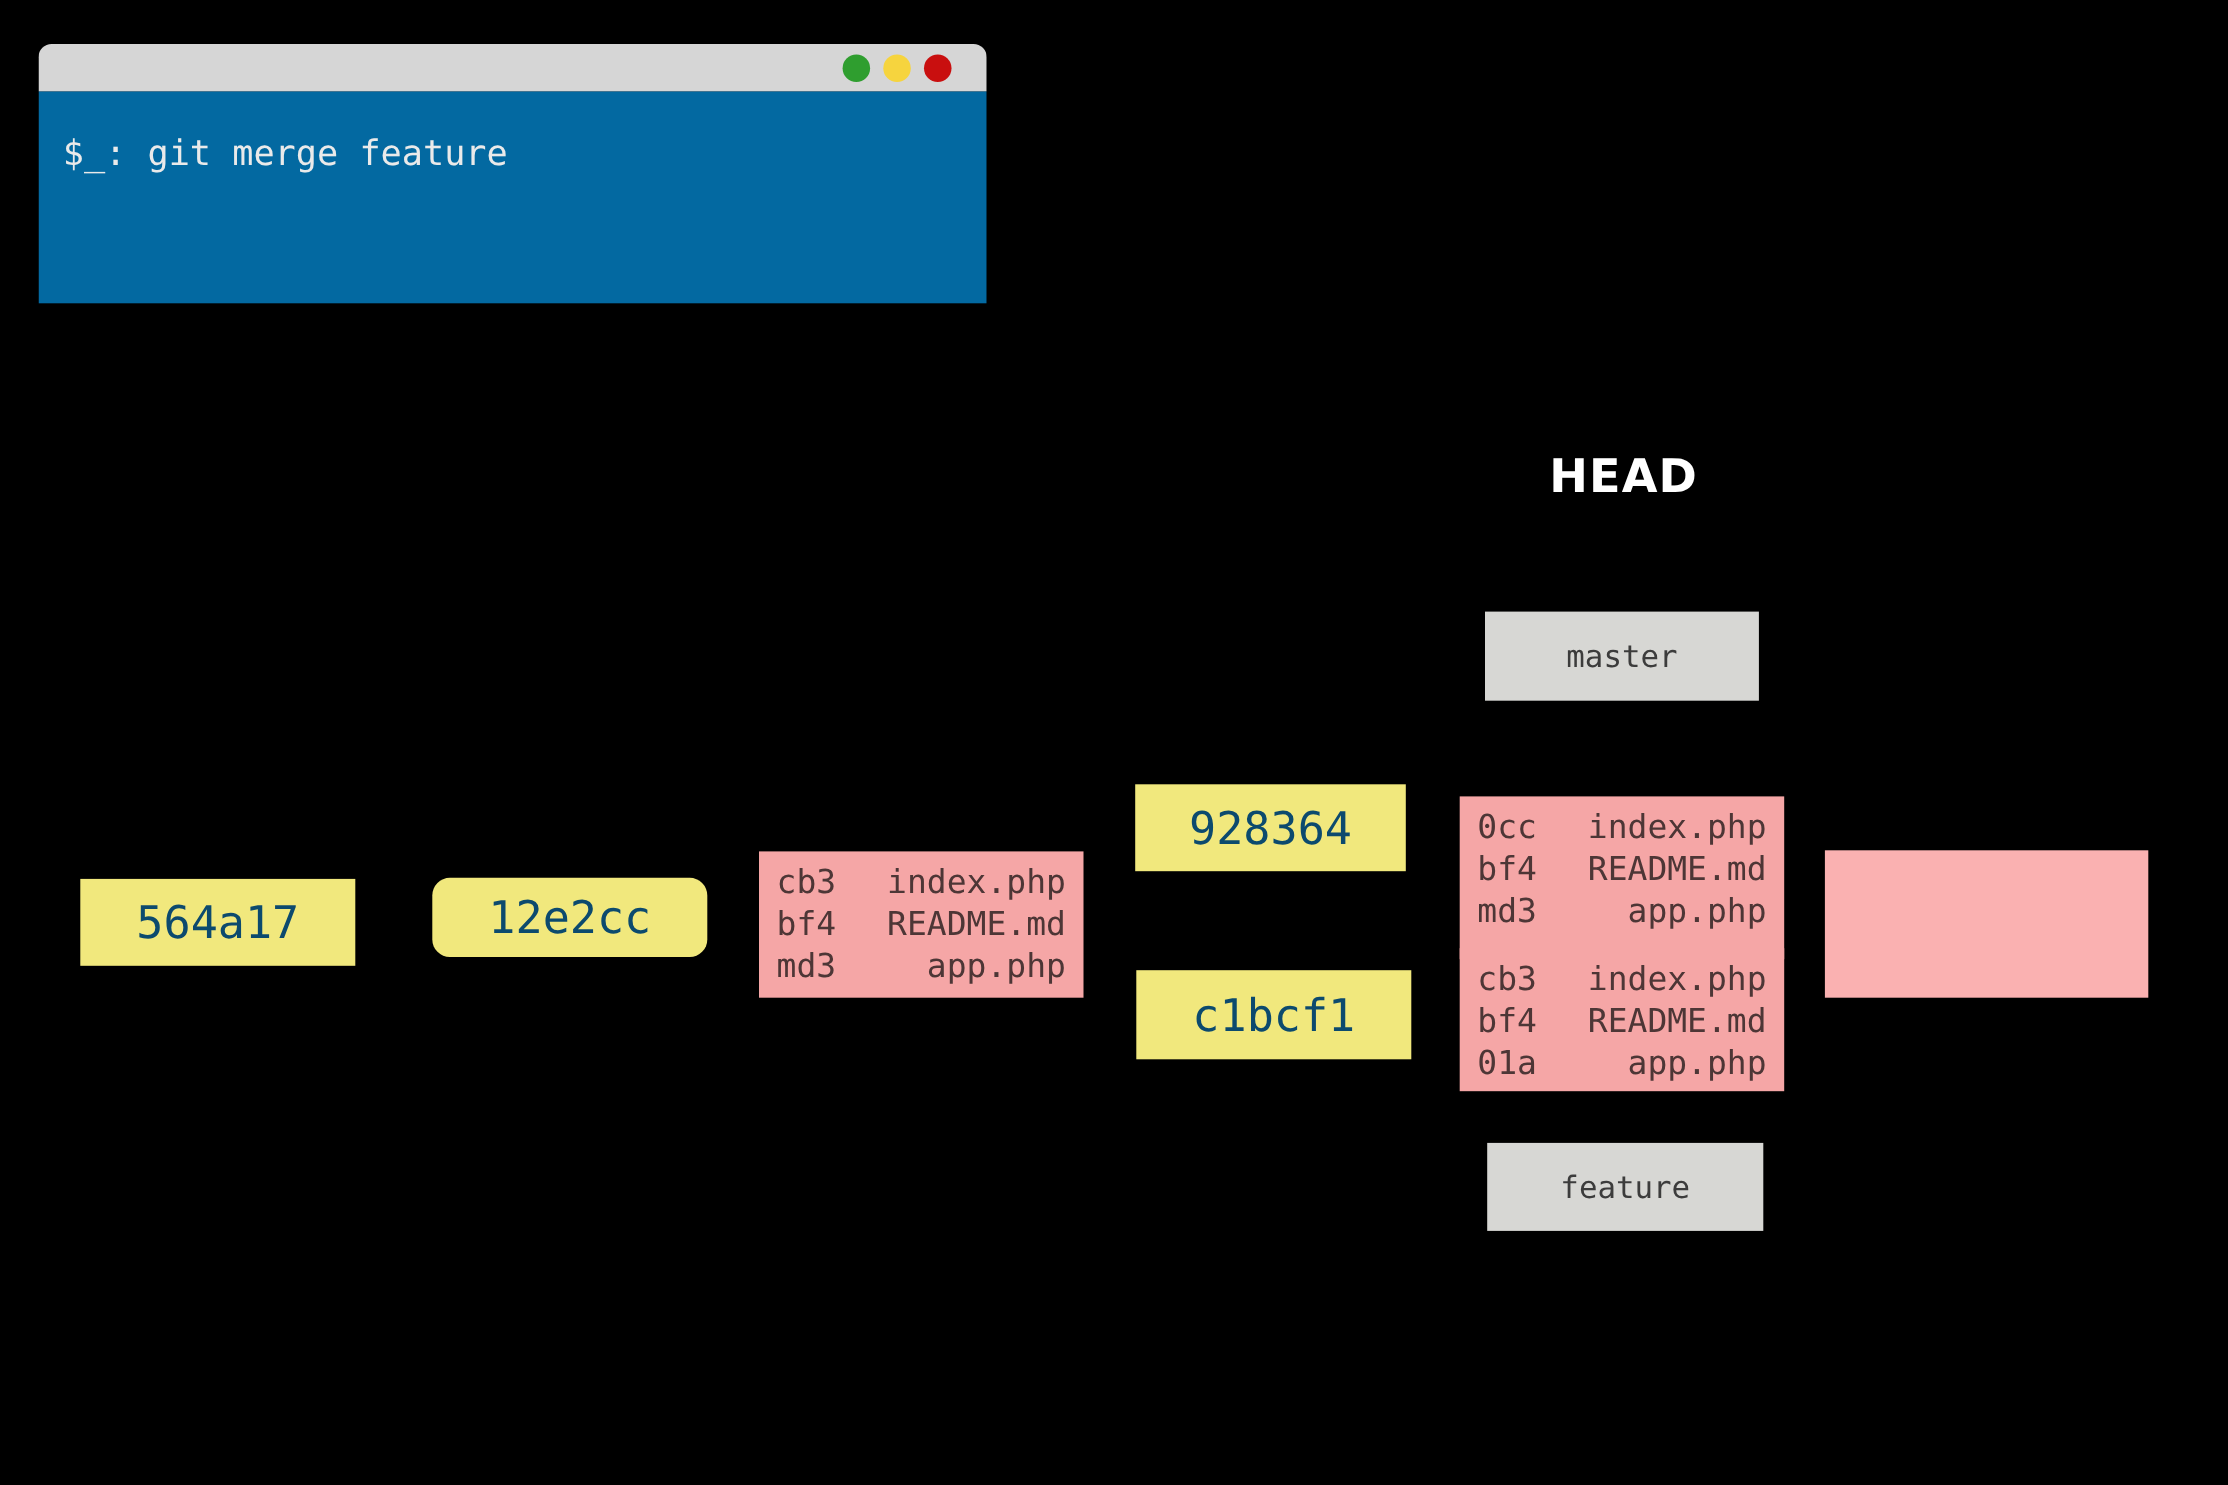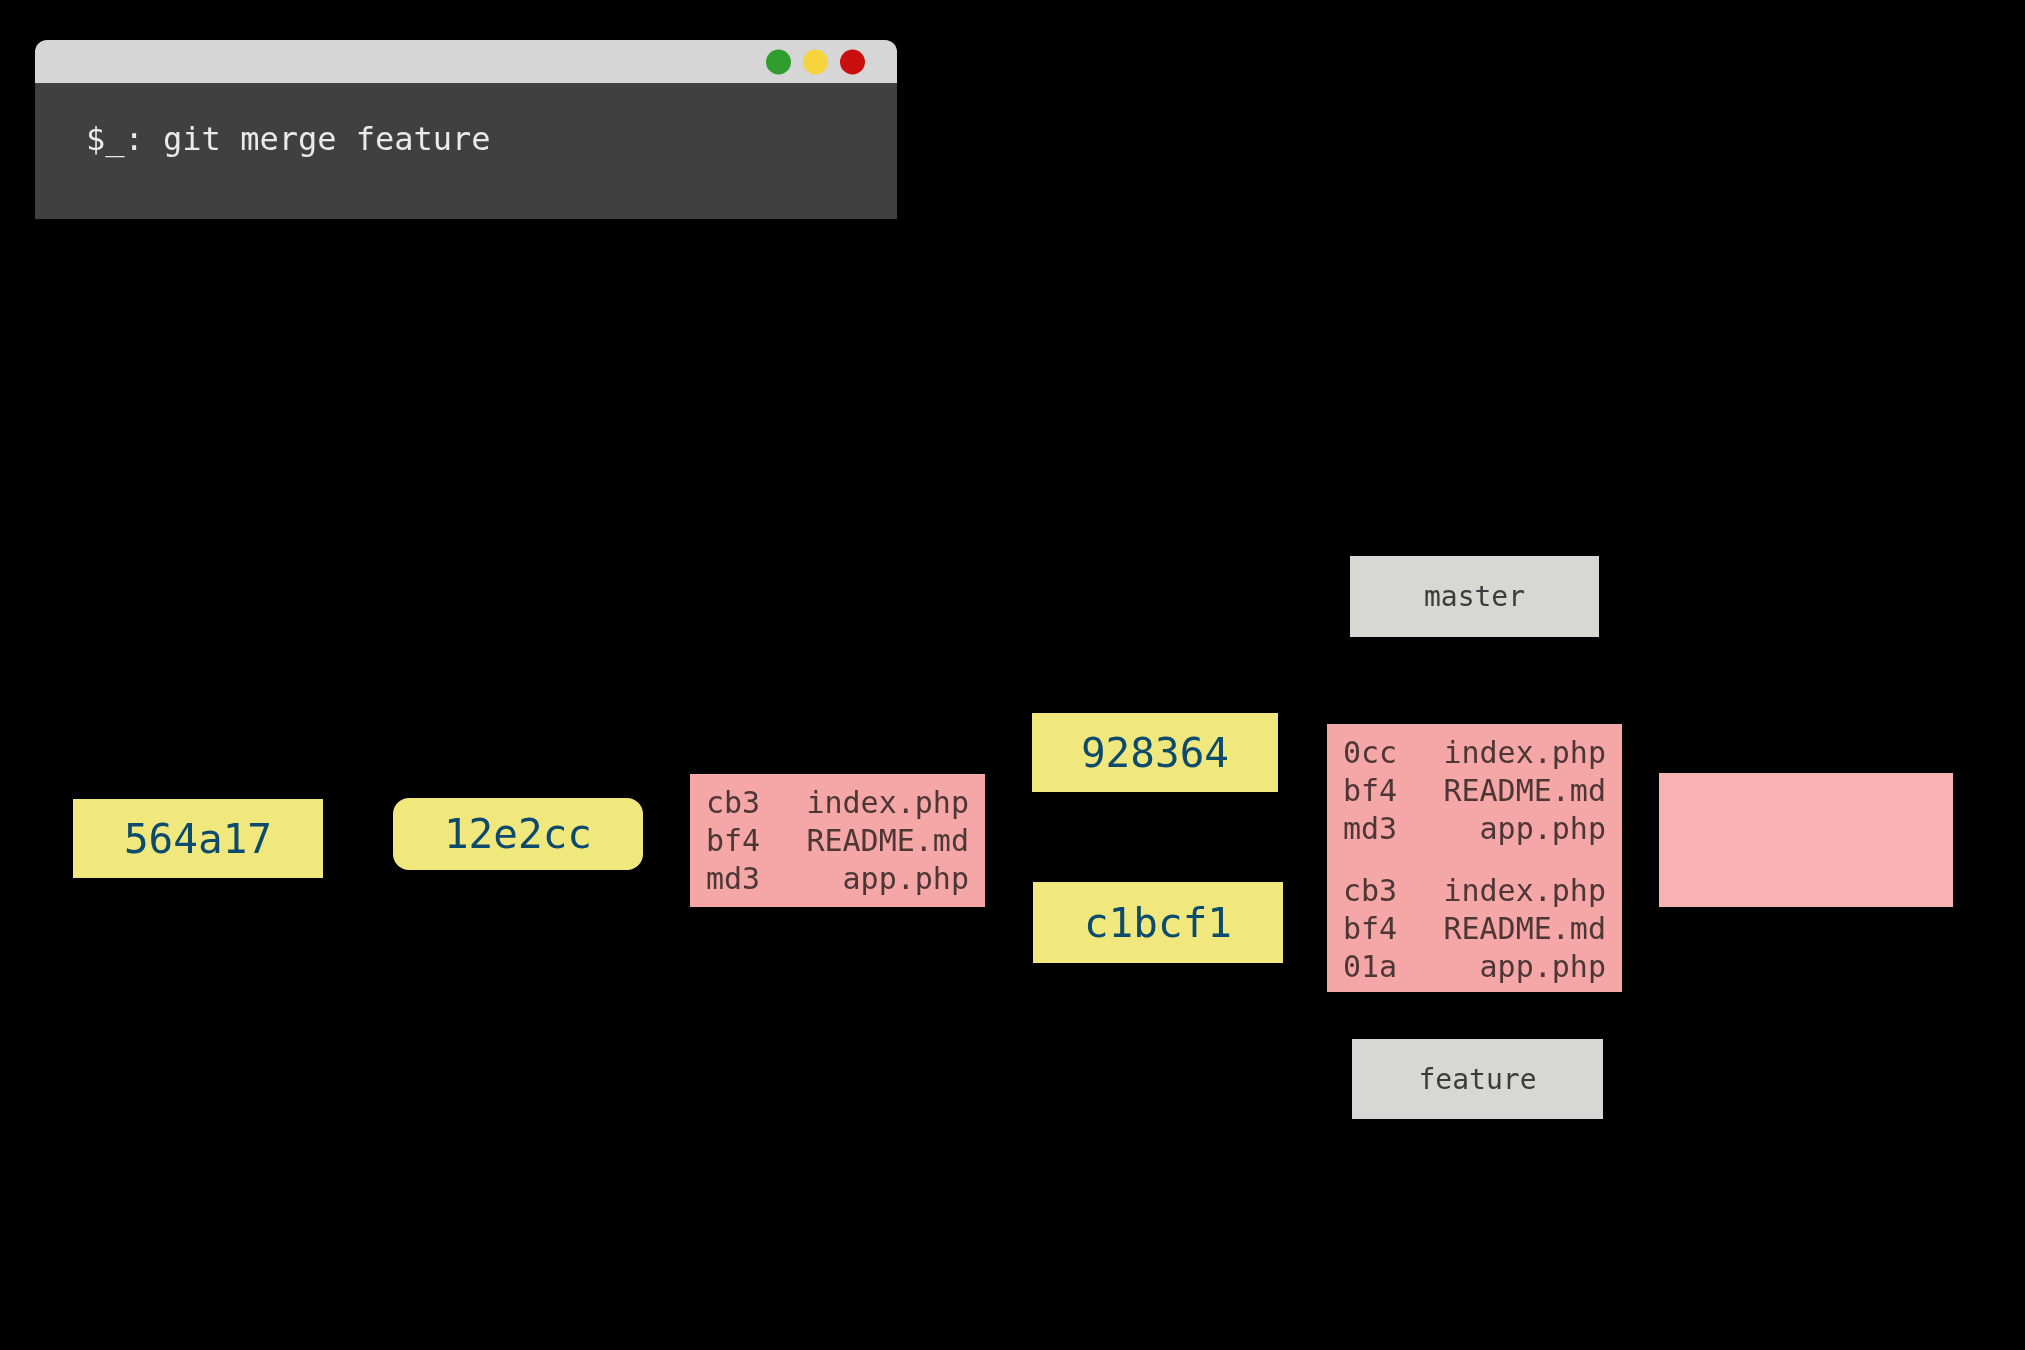--- a/index.html
+++ b/index.html
@@ -41,23 +41,22 @@
   }
   .light {
     width: 25px;
     height: 25px;
     border-radius: 50%;
   }
   .light-green  { background: #2f9e2f; }
   .light-yellow { background: #f6d43e; }
   .light-red    { background: #c90f0f; }
   .terminal-body {
-    height: 136px;
-    background: #404040;
-    padding-left: 29px;
+    height: 193px;
+    background: #0369a1;
   }
   .terminal-prompt {
     padding: 37px 0 0 22px;
     color: #eaeaea;
     font-size: 32px;
     white-space: pre;
   }
 
   
   .head-label {
@@ -134,20 +133,21 @@
         <div class="light light-green"></div>
         <div class="light light-yellow"></div>
         <div class="light light-red"></div>
       </div>
     </div>
     <div class="terminal-body">
       <div class="terminal-prompt">$_: git merge feature</div>
     </div>
   </div>
 
+  <div class="head-label">HEAD</div>
 
   <div class="ref-box ref-master">master</div>
   <div class="ref-box ref-feature">feature</div>
 
   <div class="commit-box commit-0">564a17</div>
   <div class="commit-box commit-1">12e2cc</div>
   <div class="commit-box commit-2">928364</div>
   <div class="commit-box commit-3">c1bcf1</div>
 
   <div class="tree-box tree-parent">

